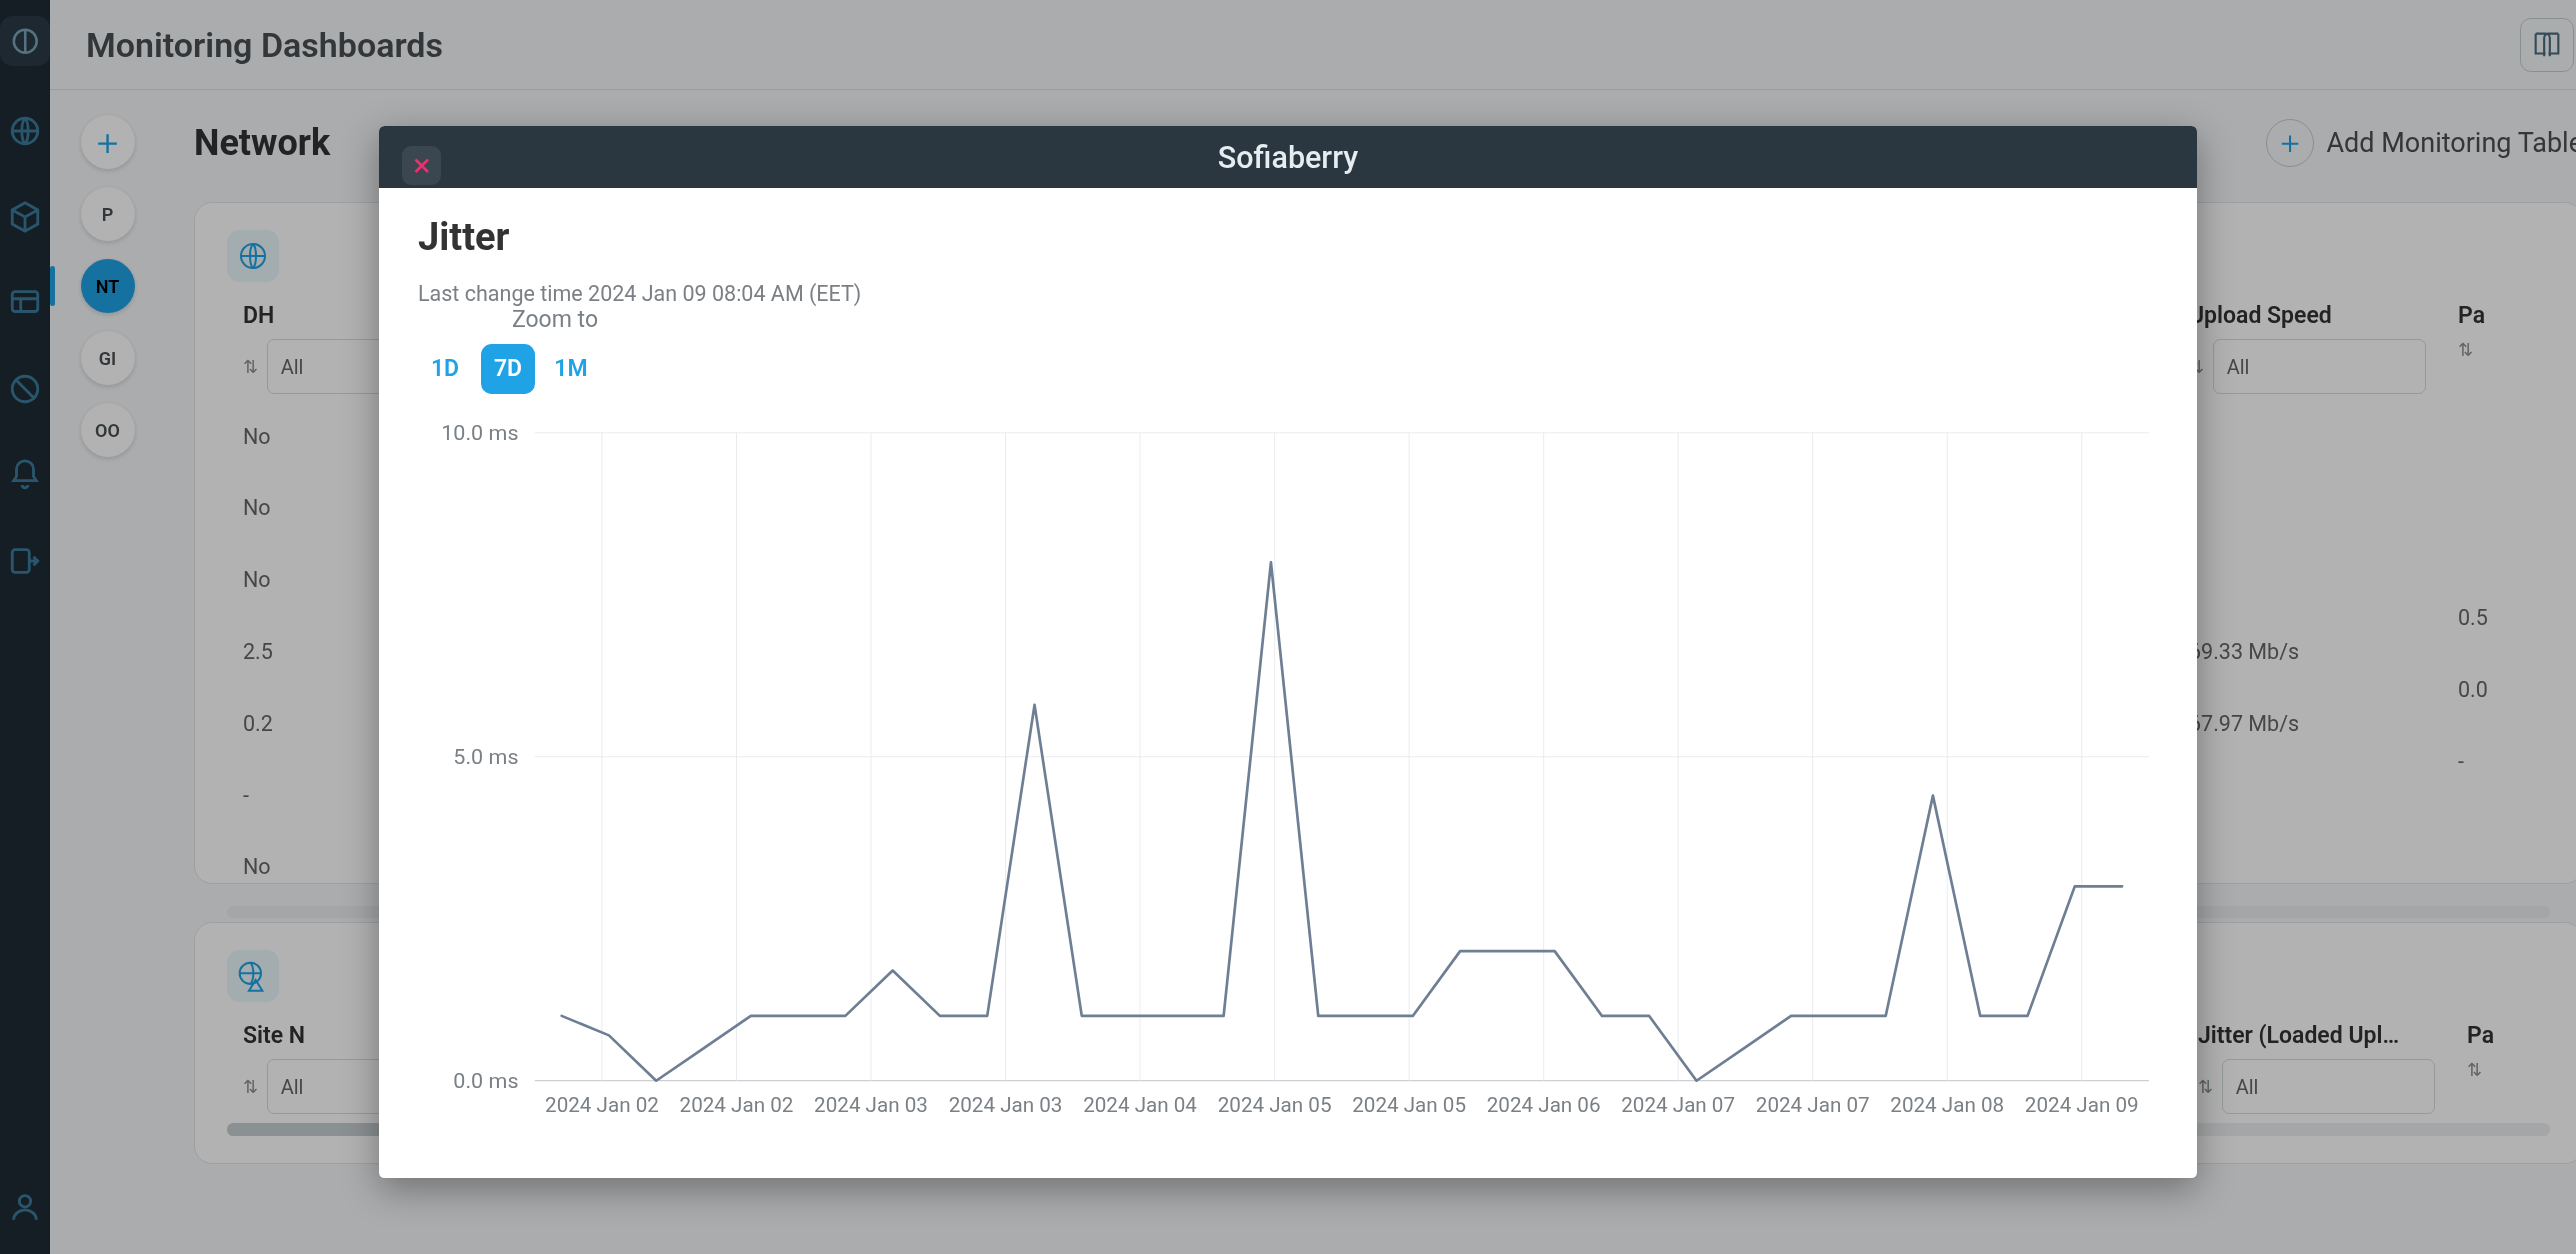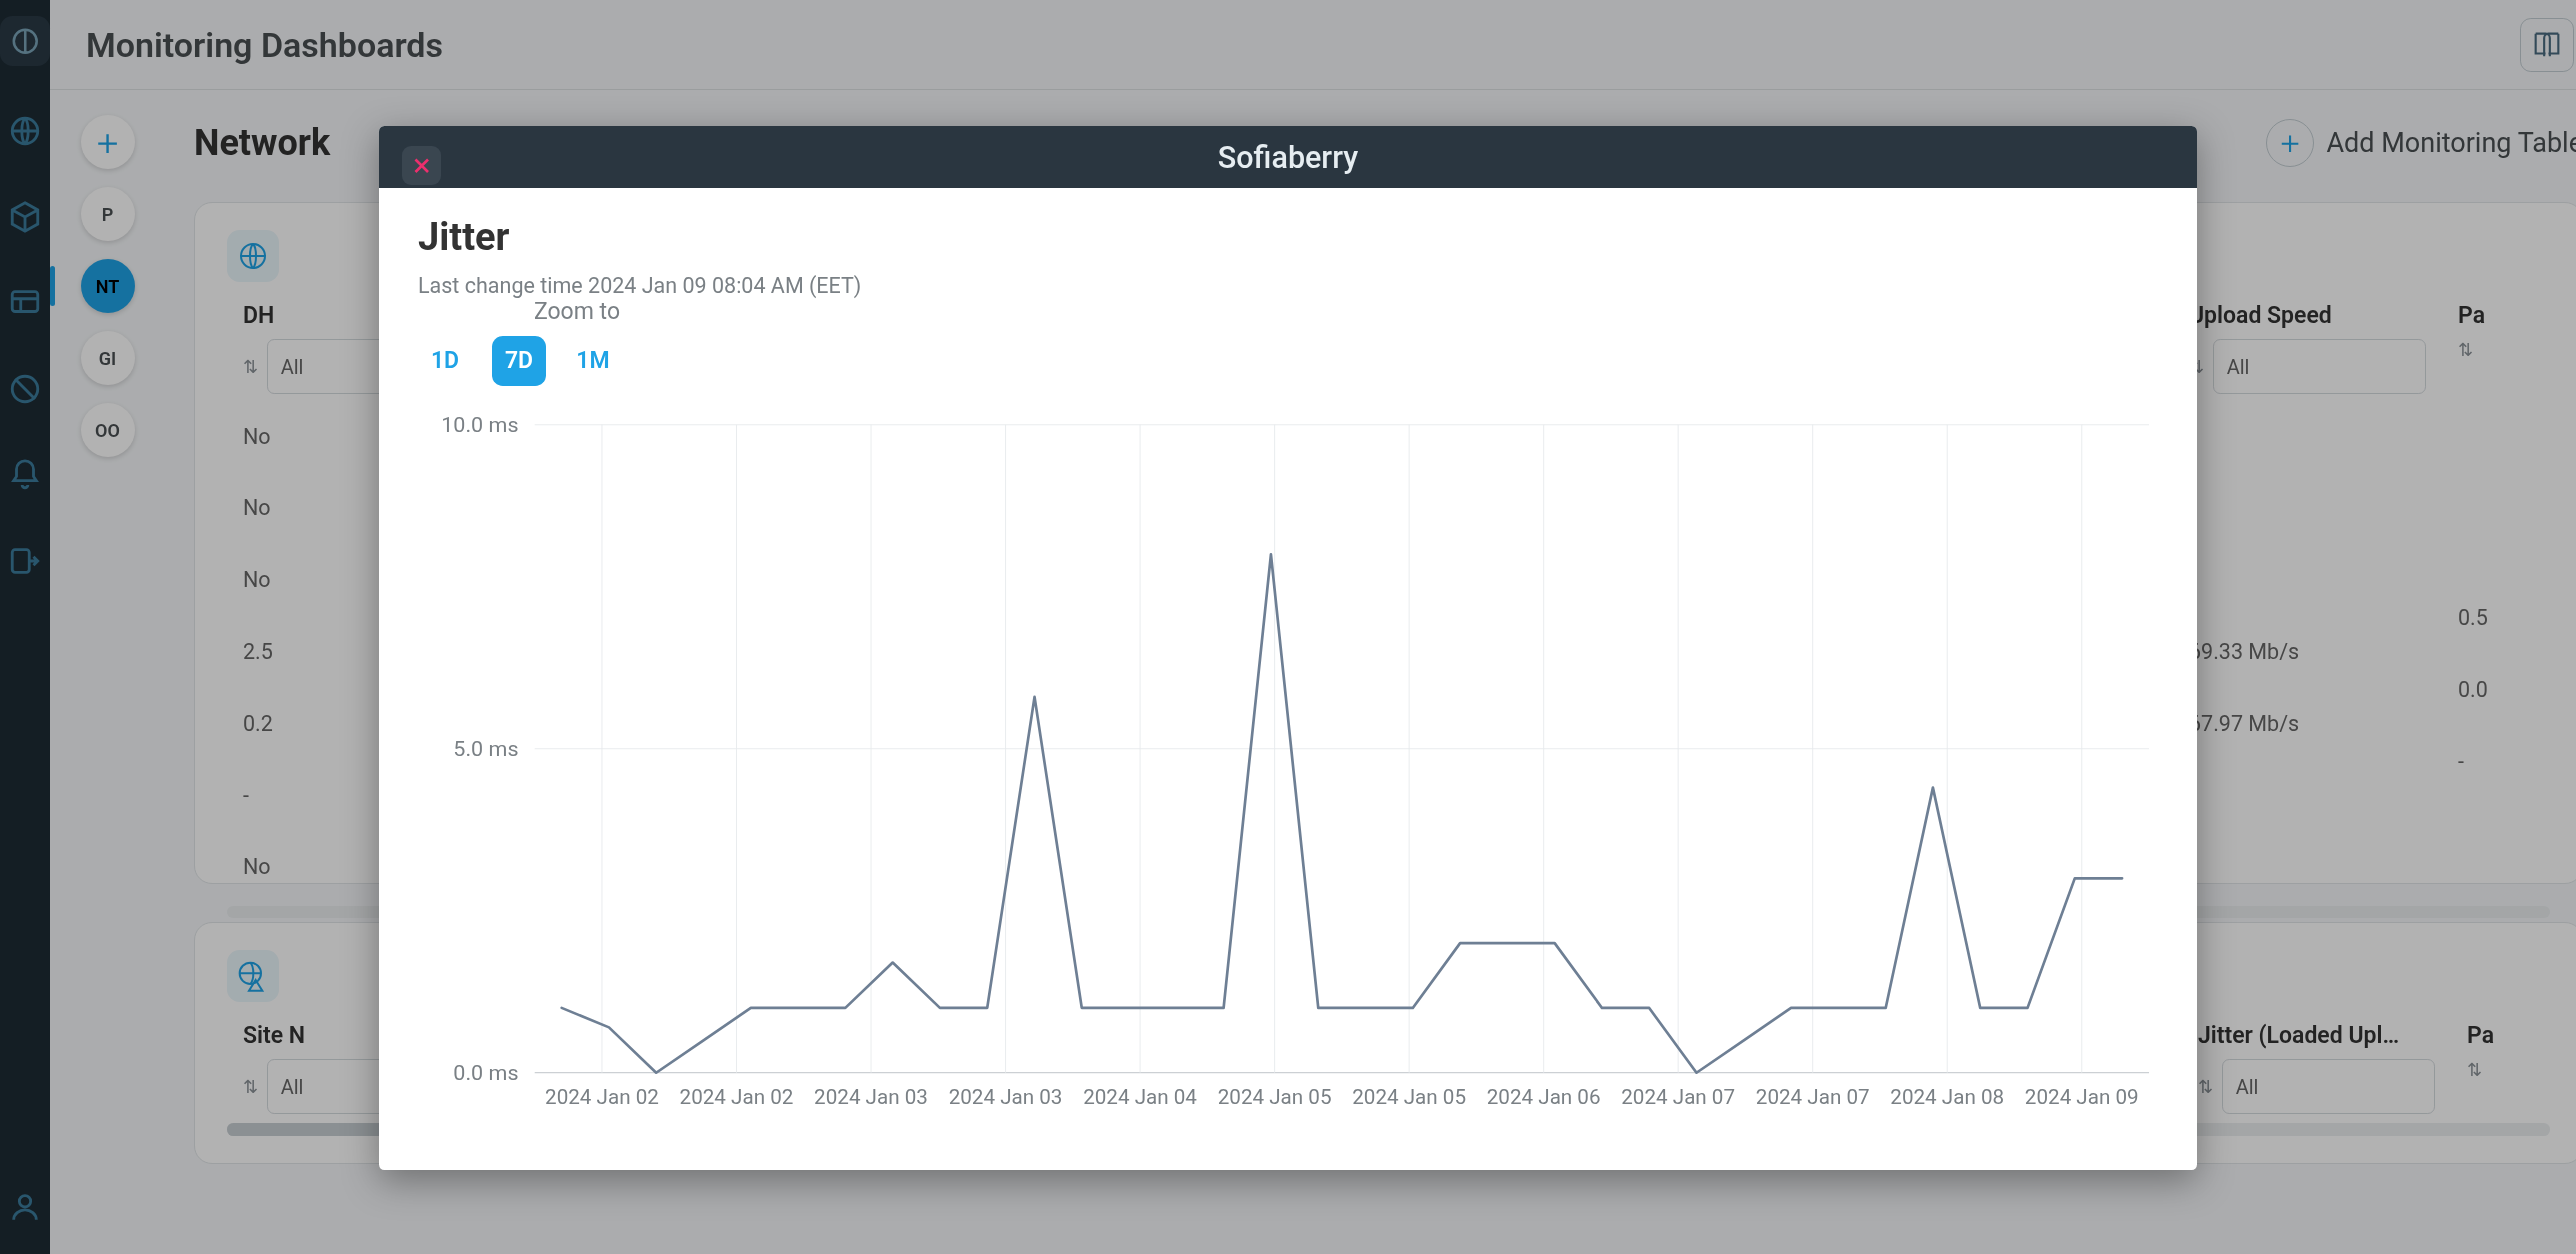--- a/index.html
+++ b/index.html
@@ -57,24 +57,24 @@
 
 .modal { position:fixed; left:50%; top:126px; transform:translateX(-50%); width:1818px; background:#fff; border-radius:5.4px; overflow:hidden; box-shadow:0 10.8px 36px rgba(0,0,0,0.35); }
 .modal-head { background:#2a3640; height:62px; display:flex; align-items:center; position:relative; }
 .modal-close { position:absolute; left:23px; top:20px; width:39px; height:39px; border-radius:9px; background:#3a4650; display:flex; align-items:center; justify-content:center; }
 .modal-close svg { width:21.5px; height:21.5px; stroke:#ec2f6d; stroke-width:3; }
 .modal-title { flex:1; text-align:center; font-size:30.5px; font-weight:500; color:#e6edf1; }
 
 .modal-body { padding:27px 39px 36px 39px; }
 .modal-sub-row { display:flex; align-items:flex-start; justify-content:space-between; margin-bottom: 12.6px; flex-direction: column; }
 .metric-name { font-size:38px; font-weight:700; color:#333; }
-.metric-sub { font-size:21.5px; color:#7a8085; margin-top:14px; }
+.metric-sub { font-size:21.5px; color:#7a8085; margin-top:22px; }
 .zoom-col { text-align:right; }
 .zoom-label { font-size:23px; color:#7a8085; margin-bottom:10.8px; }
-.zoom-btns { display:flex; gap:20px; justify-content:flex-end; }
+.zoom-btns { display:flex; gap:9px; justify-content:flex-end; }
 .zoom-btn { width:54px; height:50px; border-radius:10.8px; display:flex; align-items:center; justify-content:center; font-size:23px; font-weight:600; color:#1fa3e6; }
 .zoom-btn.active { background:#1fa3e6; color:#fff; }
 
 .chart-wrap { position:relative; width:100%; height: 736px; padding-top:18px; }
 .chart-svg { width:100%; height:100%; display:block; }
 .y-tick { fill:#7a8085; font-size:24px; text-anchor:end; }
 .x-tick { fill:#7a8085; font-size:23px; text-anchor:middle; }
 .gridline { stroke:#e6e9ec; stroke-width:1; }
 .axisline { stroke:#b8bec3; stroke-width:1; }
 .plotline { stroke:#6e7f94; stroke-width:3; fill:none; stroke-linejoin:round; stroke-linecap:round; }

